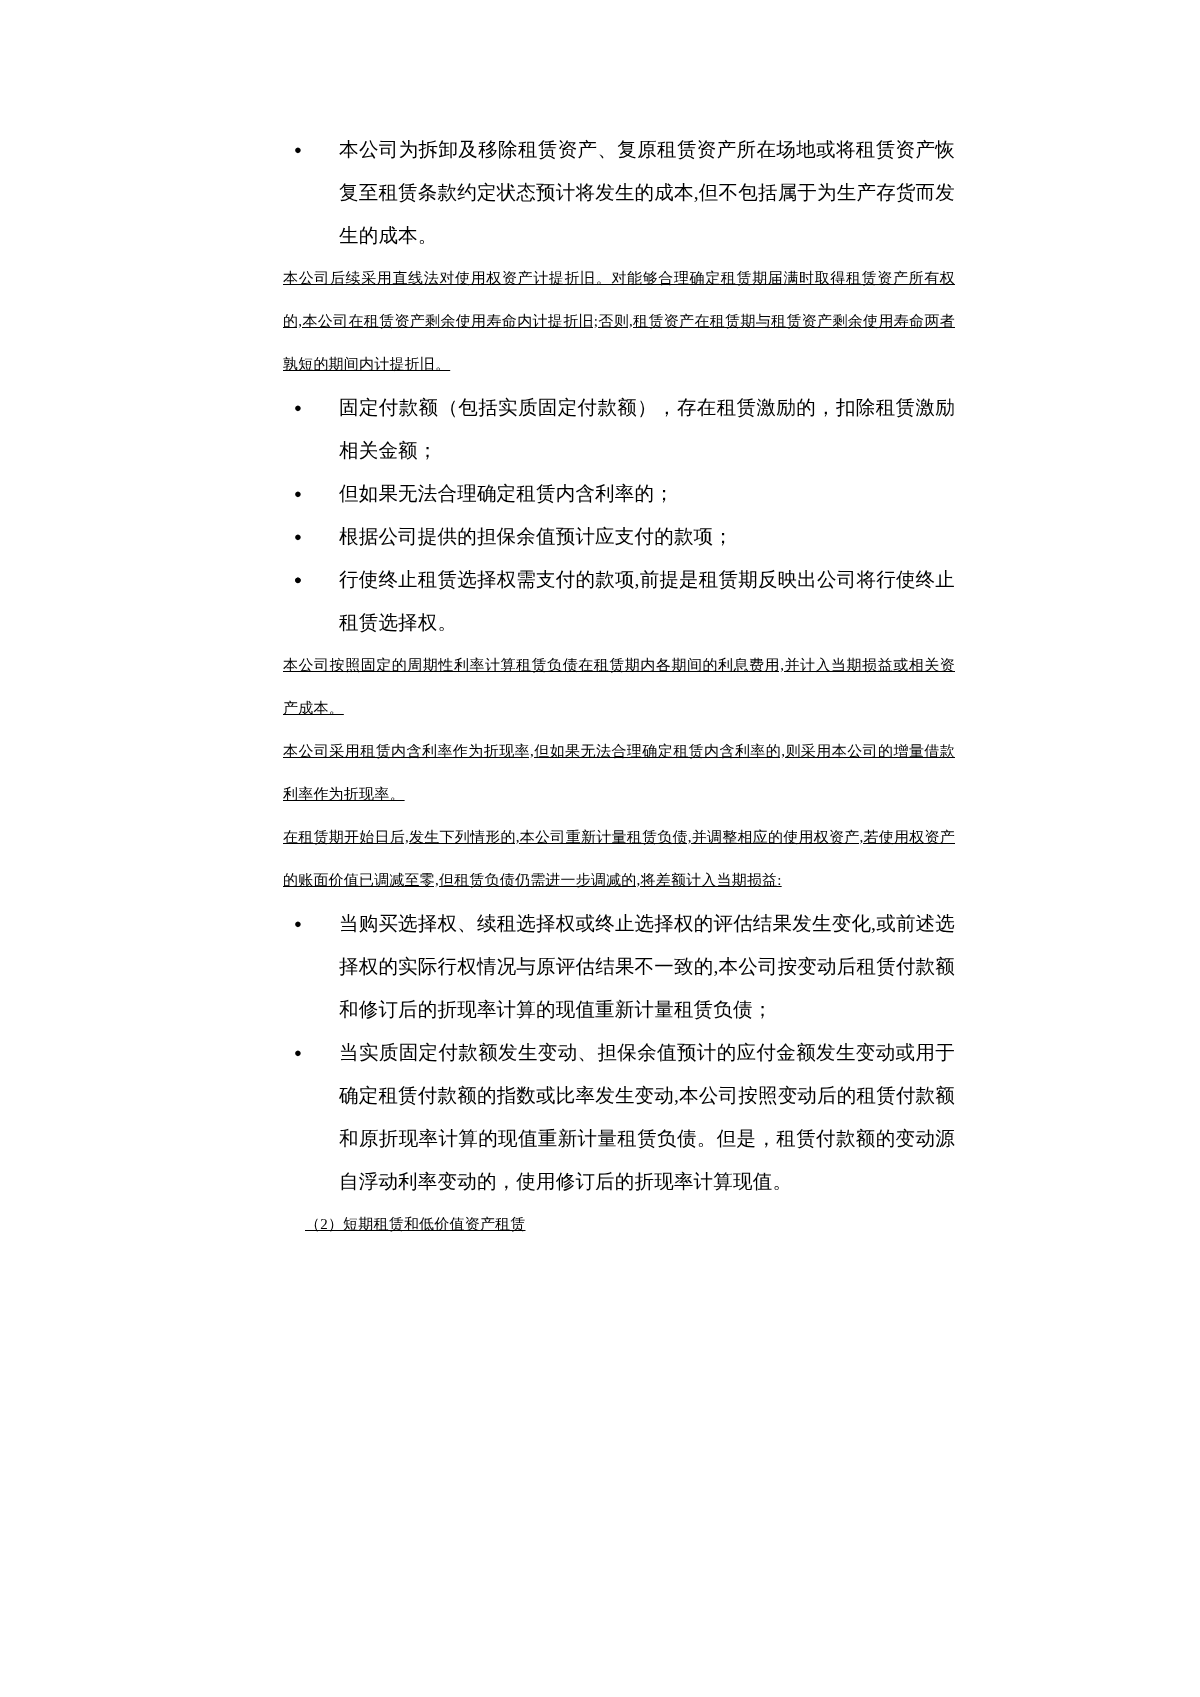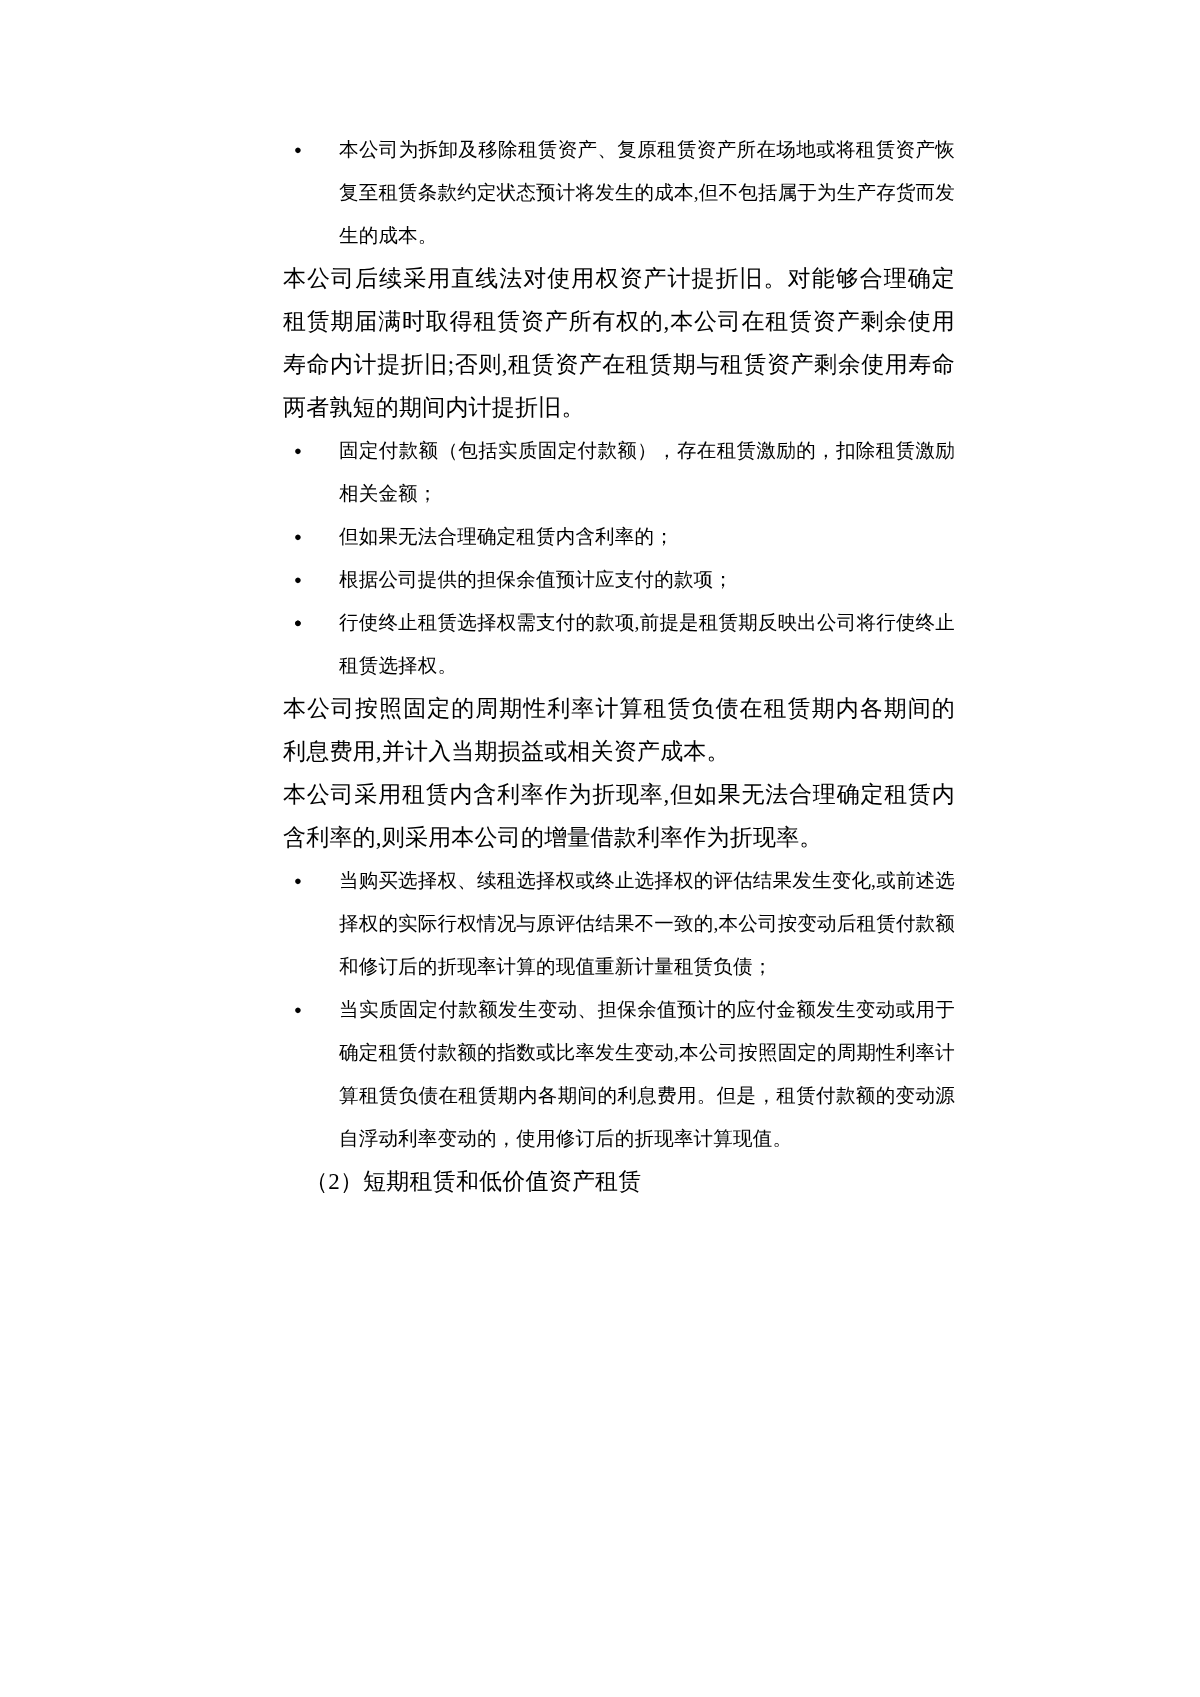--- a/index.html
+++ b/index.html
@@ -17,25 +17,26 @@
     color: #000000;
   }
   .content {
     position: absolute;
     left: 283px;
     top: 128px;
     width: 672px;
   }
   p {
     margin: 0;
-    font-size: 23px;
+    font-size: 15px;
     line-height: 43px;
     text-align: justify;
     text-justify: inter-ideograph;
     letter-spacing: 0.2px;
+    text-decoration: underline;
   }
   .indent {
     text-indent: 0;
   }
   .para-indent {
     text-indent: 22px;
   }
   ul {
     margin: 0;
     padding: 0;
@@ -100,28 +101,29 @@
         <span class="bullet">●</span>
         <span>行使终止租赁选择权需支付的款项,前提是租赁期反映出公司将行使终止租赁选择权。</span>
       </li>
     </ul>
 
     <p class="blk indent">本公司按照固定的周期性利率计算租赁负债在租赁期内各期间的利息费用,并计入当期损益或相关资产成本。</p>
 
     <p class="blk indent">本公司采用租赁内含利率作为折现率,但如果无法合理确定租赁内含利率的,则采用本公司的增量借款利率作为折现率。</p>
 
 
+    <p class="blk indent">在租赁期开始日后,发生下列情形的,本公司重新计量租赁负债,并调整相应的使用权资产,若使用权资产的账面价值已调减至零,但租赁负债仍需进一步调减的,将差额计入当期损益:</p>
 
     <ul class="blk">
       <li>
         <span class="bullet">●</span>
         <span>当购买选择权、续租选择权或终止选择权的评估结果发生变化,或前述选择权的实际行权情况与原评估结果不一致的,本公司按变动后租赁付款额和修订后的折现率计算的现值重新计量租赁负债；</span>
       </li>
       <li>
         <span class="bullet">●</span>
-        <span>当实质固定付款额发生变动、担保余值预计的应付金额发生变动或用于确定租赁付款额的指数或比率发生变动,本公司按照固定的周期性利率计算租赁负债在租赁期内各期间的利息费用。但是，租赁付款额的变动源自浮动利率变动的，使用修订后的折现率计算现值。</span>
+        <span>当实质固定付款额发生变动、担保余值预计的应付金额发生变动或用于确定租赁付款额的指数或比率发生变动,本公司按照变动后的租赁付款额和原折现率计算的现值重新计量租赁负债。但是，租赁付款额的变动源自浮动利率变动的，使用修订后的折现率计算现值。</span>
       </li>
     </ul>
 
     <p class="blk para-indent">（2）短期租赁和低价值资产租赁</p>
 
   </div>
 </div>
 
 </body></html>

